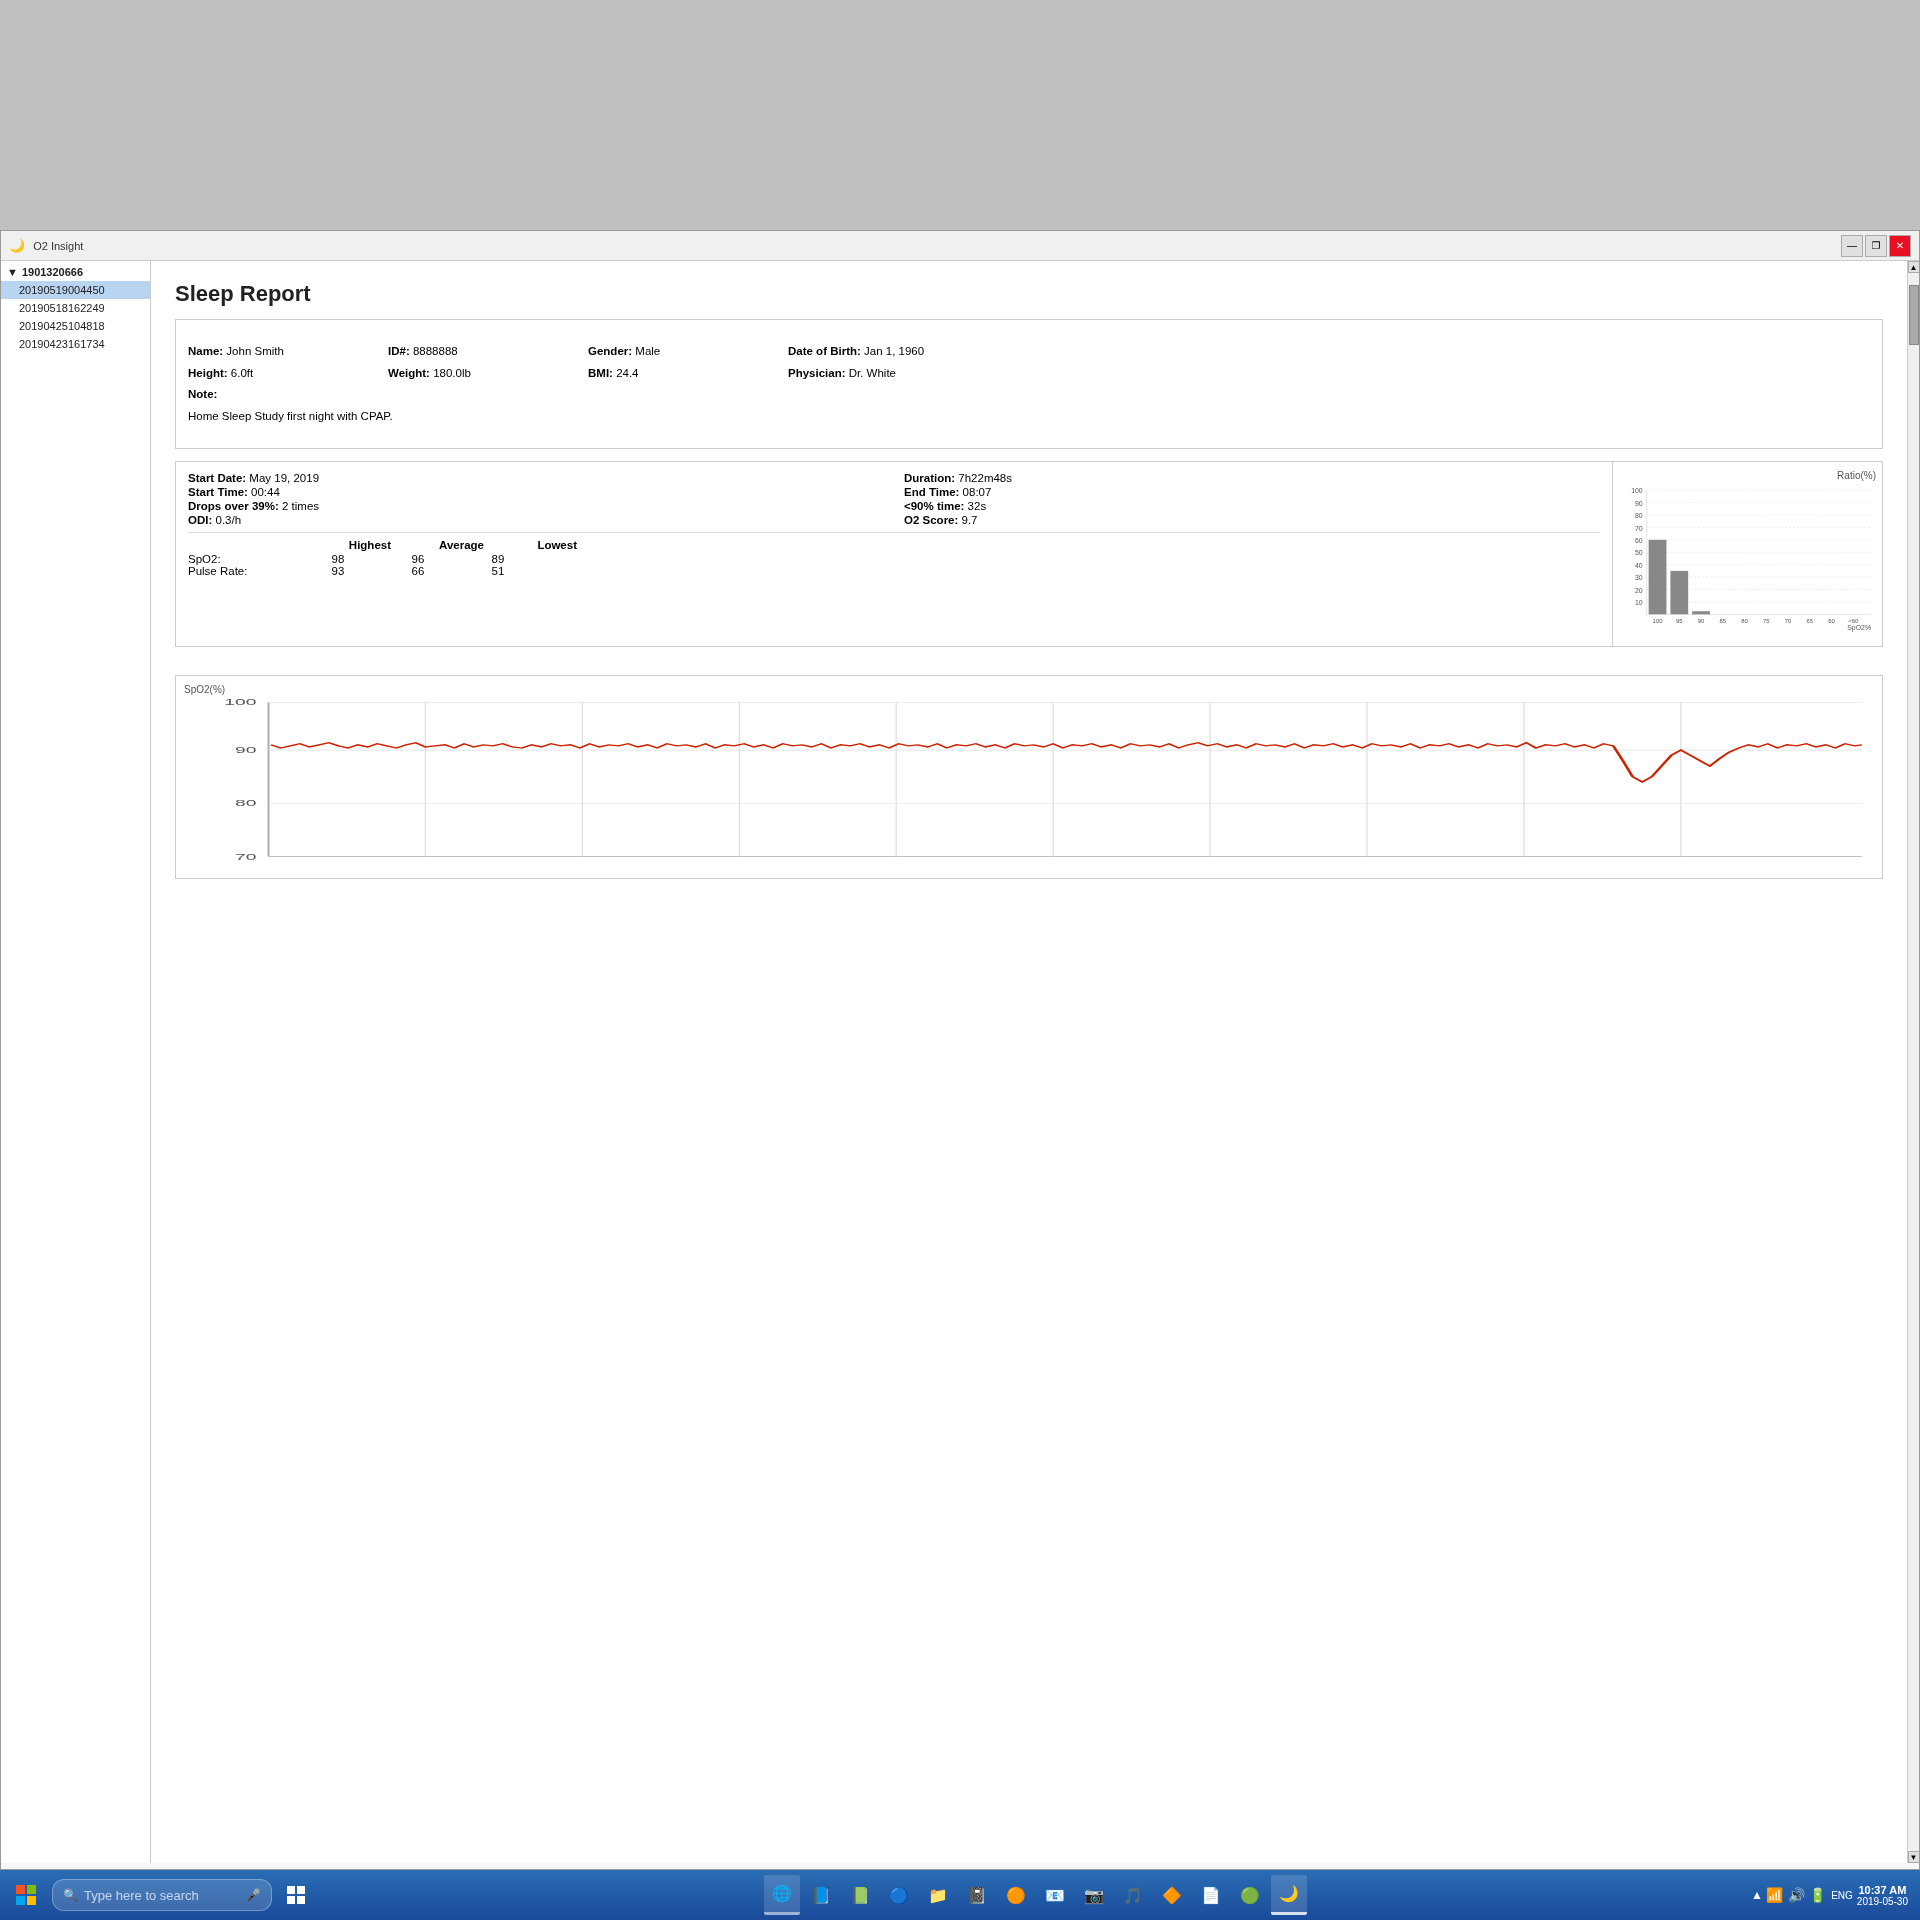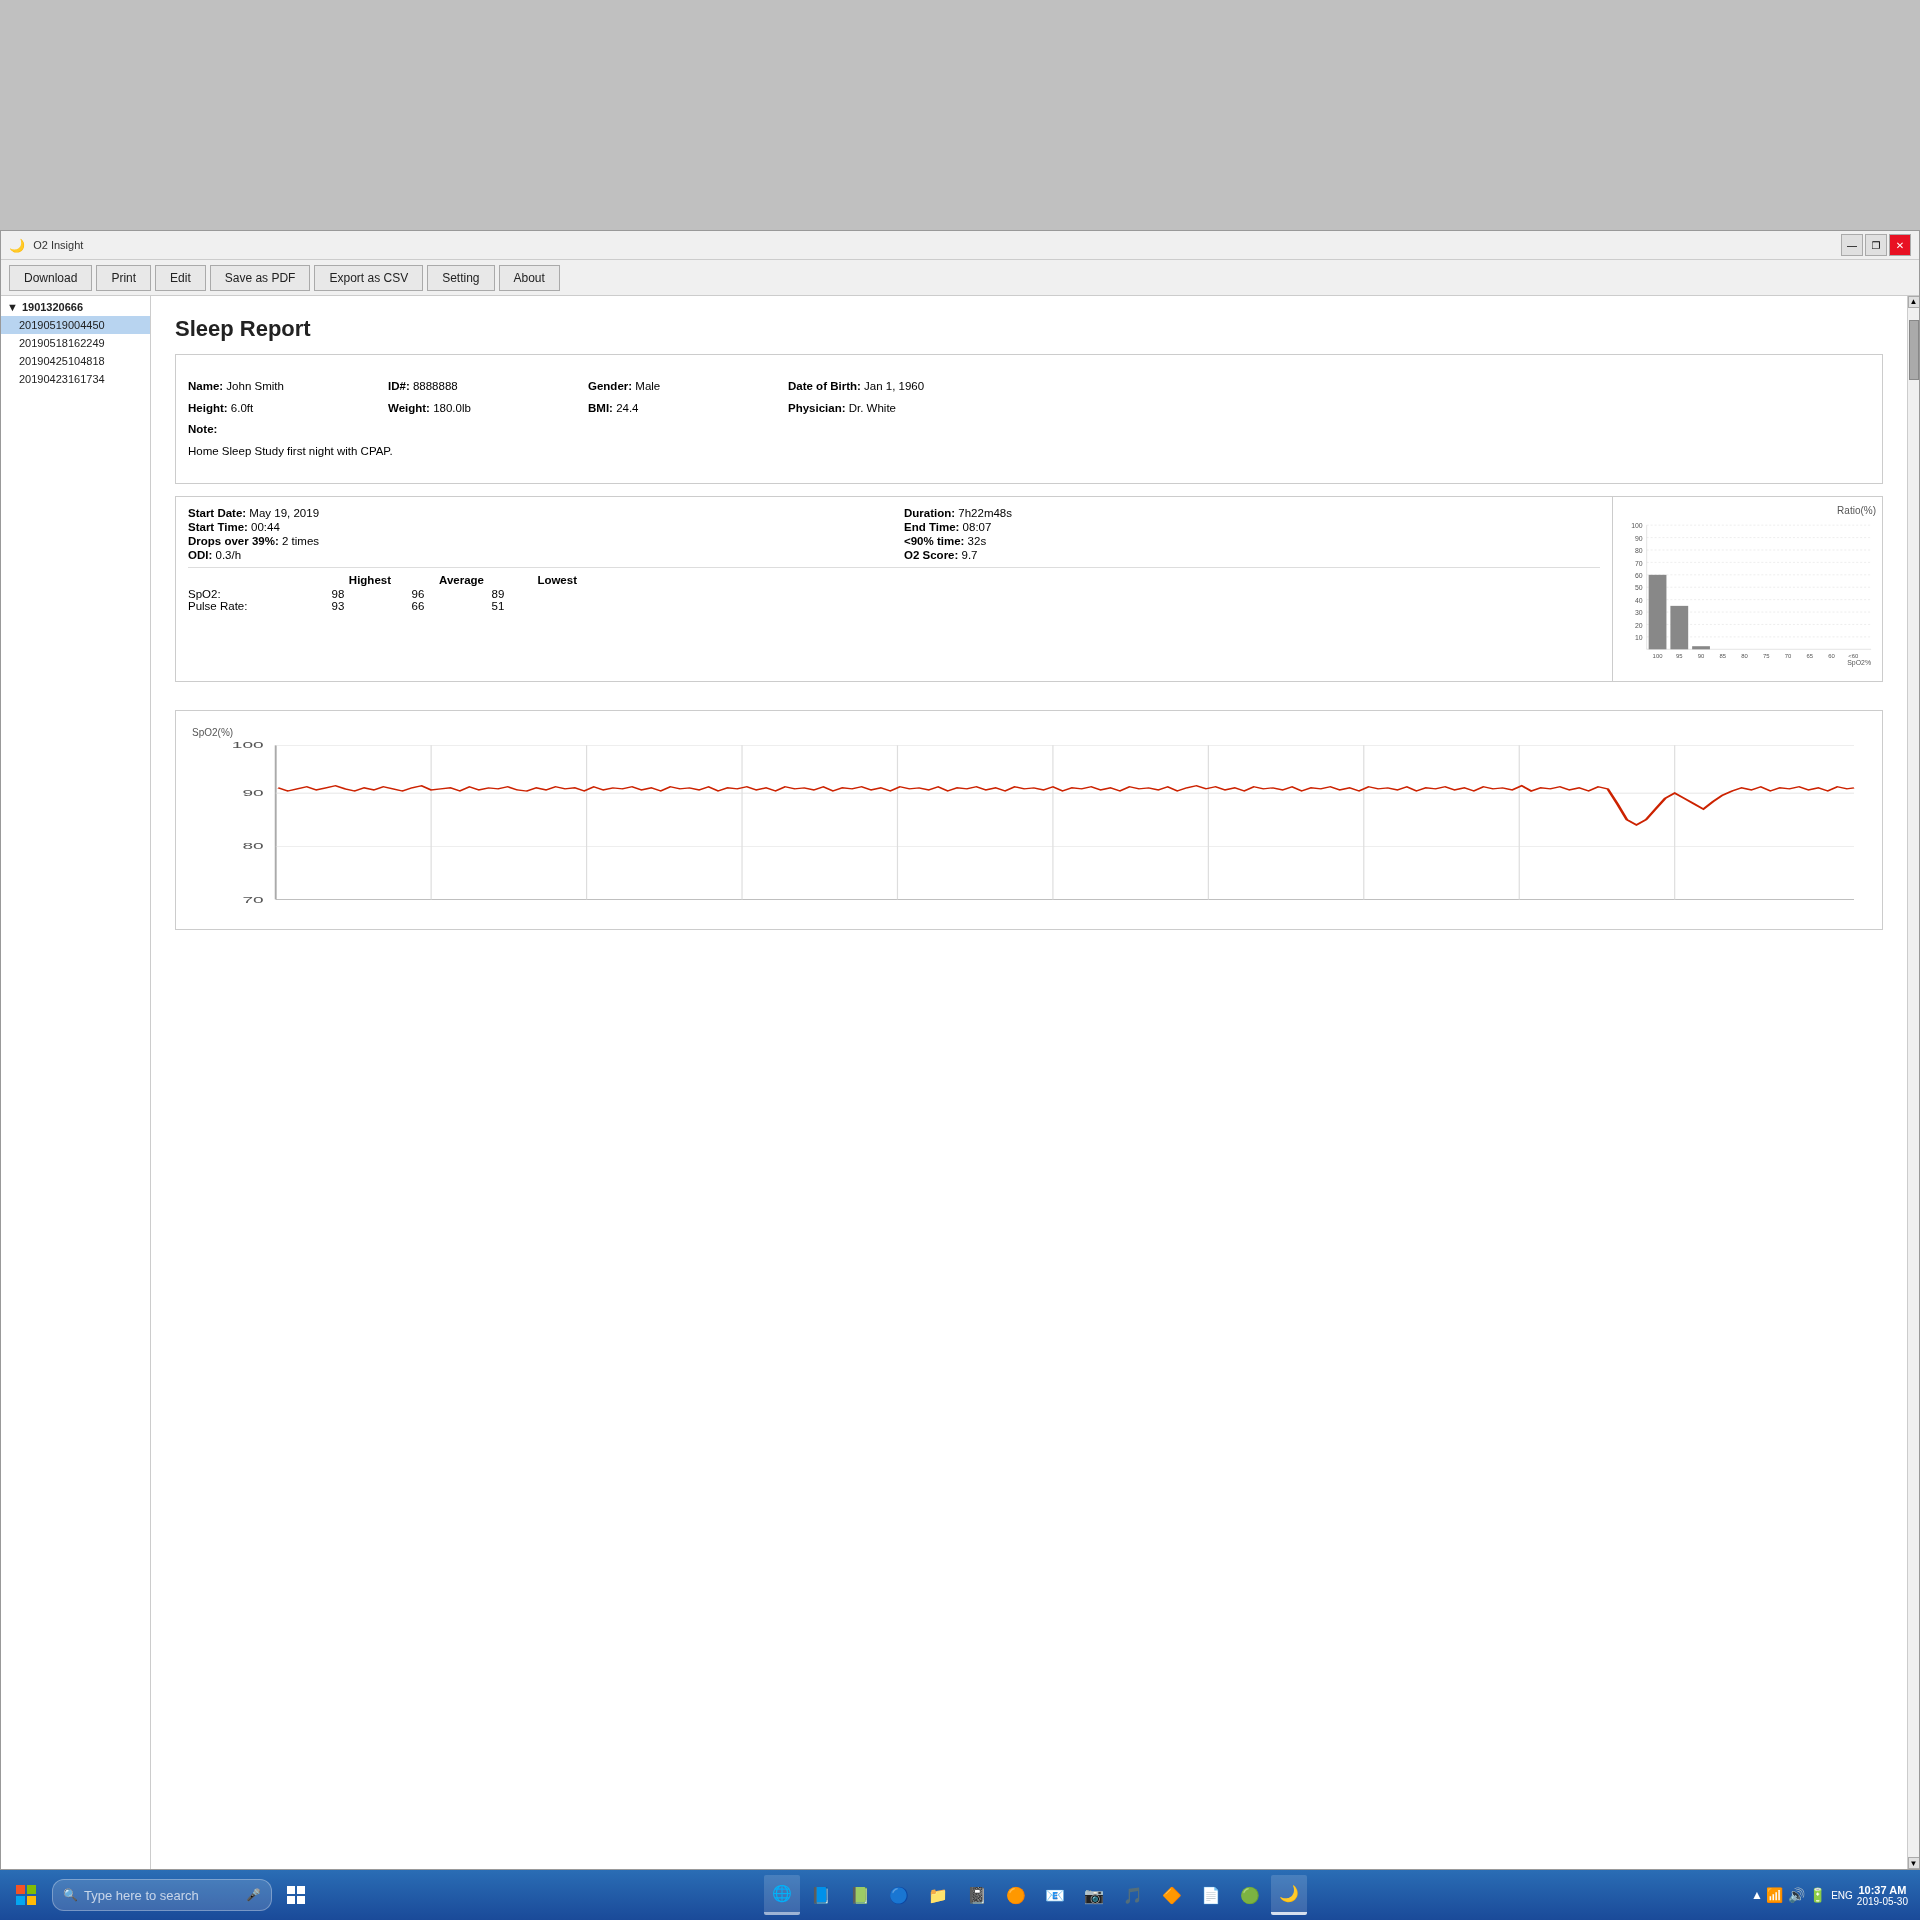--- a/index.html
+++ b/index.html
@@ -142,21 +142,21 @@
       border-left: 1px solid #ccc;
       padding: 8px 6px;
       position: relative;
     }
     .bar-chart-title { font-size: 10px; color: #555; margin-bottom: 4px; text-align: right; }
     .bar-chart-svg { width: 100%; height: 150px; }
 
     
     .spo2-chart-container {
       border: 1px solid #ccc;
-      padding: 16px;
+      padding: 8px;
       margin-bottom: 12px;
     }
 
     
     .taskbar {
       position: fixed;
       bottom: 0;
       left: 0;
       right: 0;
       height: 50px;
@@ -212,29 +212,20 @@
   <div class="title-bar">
     <span style="font-size:13px;margin-right:4px;">🌙</span>
     <span class="title-bar-title">O2 Insight</span>
     <div class="title-bar-controls">
       <button class="title-bar-btn">—</button>
       <button class="title-bar-btn">❐</button>
       <button class="title-bar-btn" style="background:#e81123;color:white;">✕</button>
     </div>
   </div>
 
-  <div class="toolbar">
-    <button class="toolbar-btn">Download</button>
-    <button class="toolbar-btn">Print</button>
-    <button class="toolbar-btn">Edit</button>
-    <button class="toolbar-btn">Save as PDF</button>
-    <button class="toolbar-btn">Export as CSV</button>
-    <button class="toolbar-btn">Setting</button>
-    <button class="toolbar-btn">About</button>
-  </div>
 
   <div class="main-area">
 
     <div class="sidebar">
       <div class="sidebar-group">
         <div class="sidebar-group-header">
           <span>▼</span>
           <span>1901320666</span>
         </div>
         <div class="sidebar-item selected">20190519004450</div>

